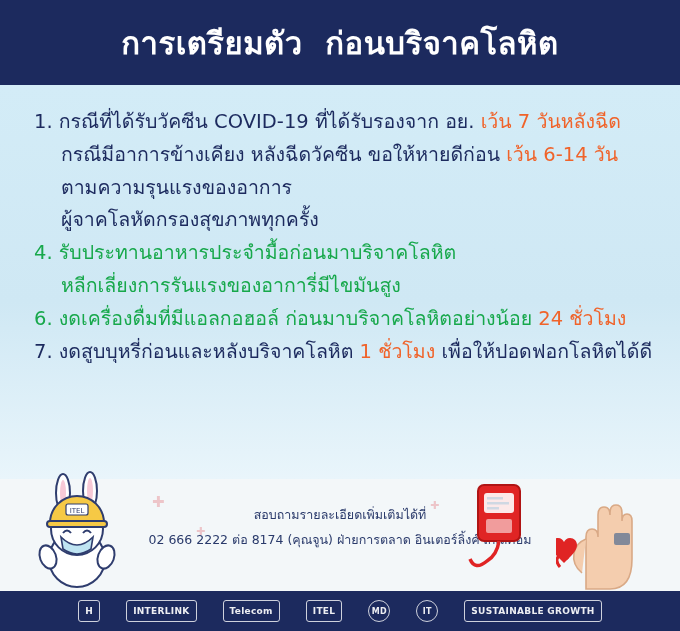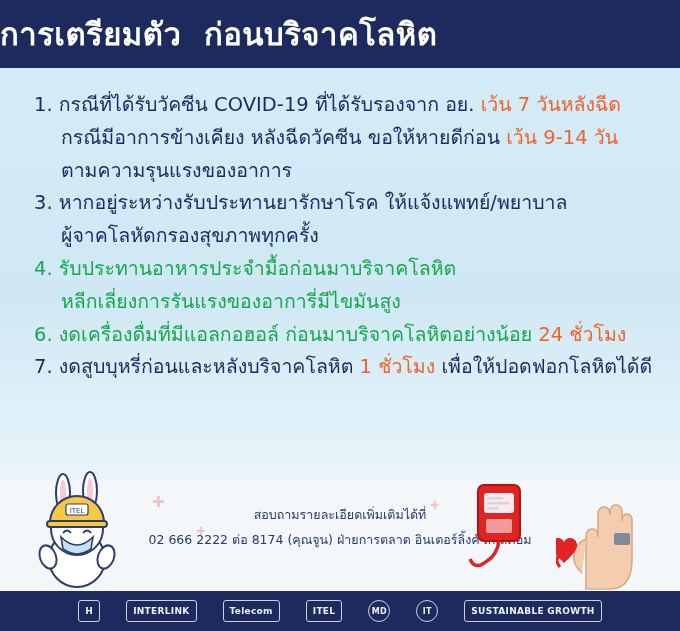--- a/index.html
+++ b/index.html
@@ -11,25 +11,25 @@
   }
   .poster {
     position: relative;
     width: 680px; height: 631px;
     background: #cfe9f5;
     display: flex;
     flex-direction: column;
   }
   
   .header {
-    height: 68px;
+    height: 85px;
     background: #1c2a5e;
     display: flex;
     align-items: center;
-    justify-content: flex-start;
+    justify-content: center;
     flex: 0 0 auto;
     position: relative;
     z-index: 3;
   }
   .header-title {
     color: #ffffff;
     font-size: 31px;
     font-weight: bold;
     letter-spacing: 0.5px;
     white-space: pre;
@@ -145,23 +145,22 @@
 
 <div class="poster">
 
   <div class="header">
     <div class="header-title">การเตรียมตัว  ก่อนบริจาคโลหิต</div>
   </div>
 
   <div class="body-area">
     <ul class="list" id="list-root">
         <li><span class="navy">1.</span> <span class="navy">กรณีที่ได้รับวัคซีน COVID-19 ที่ได้รับรองจาก อย. </span><span class="orange">เว้น 7 วันหลังฉีด</span></li>
-        <li class="sub"><span class="navy">กรณีมีอาการข้างเคียง หลังฉีดวัคซีน ขอให้หายดีก่อน </span><span class="orange">เว้น 9-14 วัน</span></li>
+        <li class="sub"><span class="navy">กรณีมีอาการข้างเคียง หลังฉีดวัคซีน ขอให้หายดีก่อน </span><span class="orange">เว้น 6-14 วัน</span></li>
         <li class="sub"><span class="navy">ตามความรุนแรงของอาการ</span></li>
-        <li><span class="navy">3.</span> <span class="navy">หากอยู่ระหว่างรับประทานยารักษาโรค ให้แจ้งแพทย์/พยาบาล</span></li>
         <li class="sub"><span class="navy">ผู้จาคโลหัดกรองสุขภาพทุกครั้ง</span></li>
         <li><span class="green">4.</span> <span class="green">รับประทานอาหารประจำมื้อก่อนมาบริจาคโลหิต</span></li>
         <li class="sub"><span class="green">หลีกเลี่ยงการรันแรงของอาการี่มีไขมันสูง</span></li>
         <li><span class="green">6.</span> <span class="green">งดเครื่องดื่มที่มีแอลกอฮอล์ ก่อนมาบริจาคโลหิตอย่างน้อย </span><span class="orange">24 ชั่วโมง</span></li>
         <li><span class="navy">7.</span> <span class="navy">งดสูบบุหรี่ก่อนและหลังบริจาคโลหิต </span><span class="orange">1 ชั่วโมง </span><span class="navy">เพื่อให้ปอดฟอกโลหิตได้ดี</span></li>
       </ul>
   </div>
 
   <div class="footer">
 

